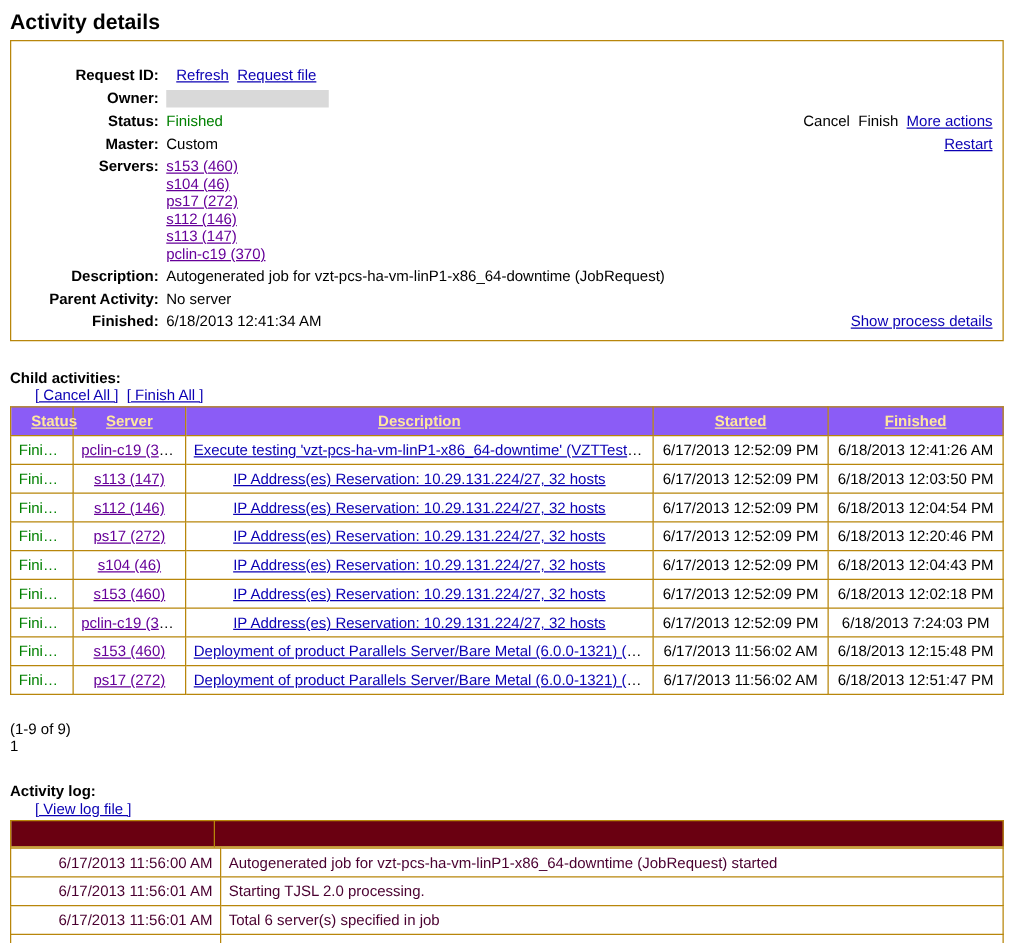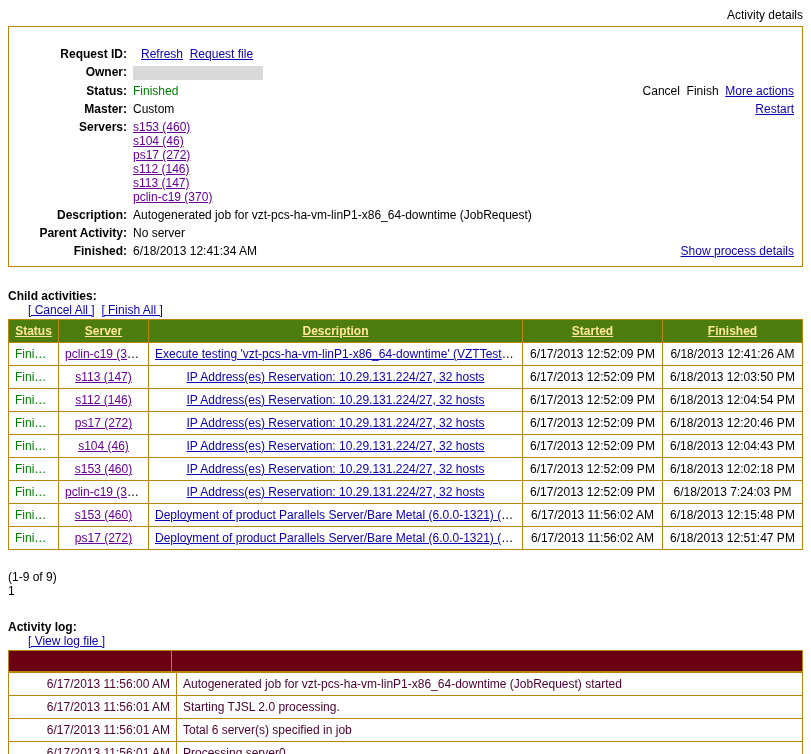--- a/index.html
+++ b/index.html
@@ -6,23 +6,23 @@
     font-family: Arial, Helvetica, sans-serif;
     font-size: 12px;
     color: #000;
     margin: 0;
     padding: 8px;
     background: #fff;
     width: 811px;
     box-sizing: border-box;
   }
   .title {
-    font-weight: normal;
-    text-align: right;
-    font-size: 12px;
+    font-weight: bold;
+    text-align: left;
+    font-size: 17px;
     margin-bottom: 4px;
   }
   .details-box {
     border: 1px solid #b8860b;
     padding: 20px 8px 8px 8px;
     box-sizing: border-box;
   }
   .drow {
     display: flex;
     align-items: flex-start;
@@ -66,25 +66,25 @@
     font-weight: bold;
     margin-top: 22px;
   }
   .bracket-links { margin-bottom: 2px; padding-left: 20px; }
   table.grid {
     border-collapse: collapse;
     width: 100%;
     table-layout: fixed;
   }
   table.grid th {
-    background: #4d7c0f;
+    background: #8b5cf6;
     color: #ffe79c;
     font-weight: bold;
     text-align: center;
-    padding: 4px 6px;
+    padding: 4px 16px;
     border: 1px solid #b8860b;
     font-size: 12px;
     text-decoration: underline;
     cursor: pointer;
   }
   table.grid td {
     border: 1px solid #b8860b;
     padding: 4px 6px;
     text-align: center;
     font-size: 12px;

